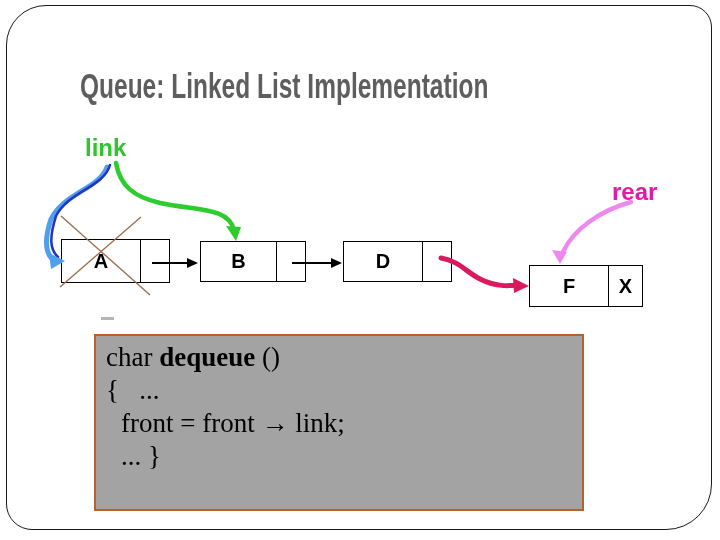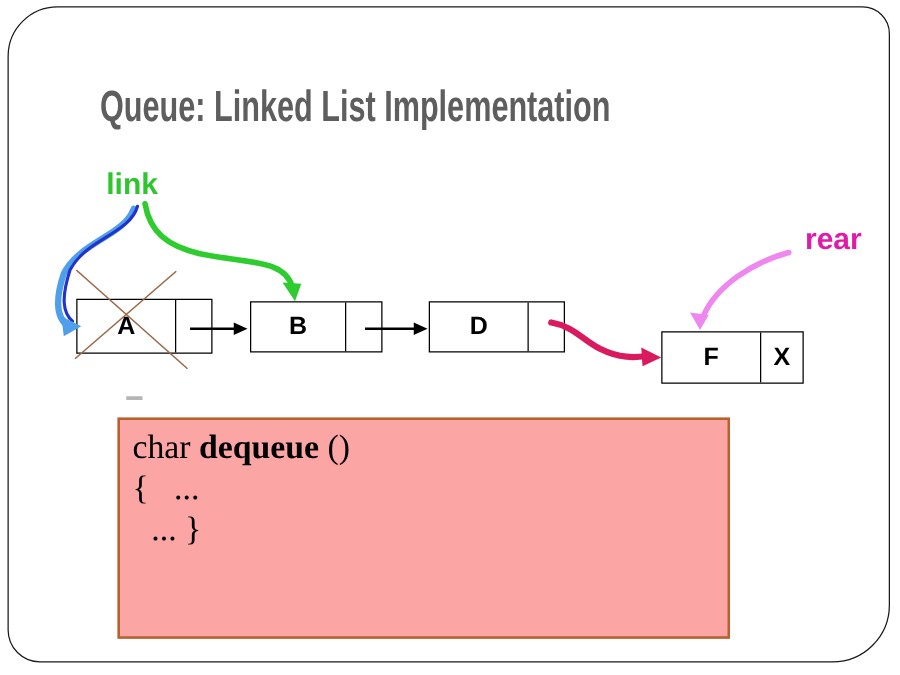--- a/index.html
+++ b/index.html
@@ -14,21 +14,21 @@
     box-sizing:border-box;
   }
   .title{
     position:absolute;left:80px;top:66px;
     font-size:35px;font-weight:bold;color:#5e5e5e;
     white-space:pre;letter-spacing:0;
     transform:scaleX(0.70);transform-origin:0 0;
   }
   .lbl{position:absolute;font-size:24px;font-weight:bold;white-space:pre;}
   .lbl-front{left:85px;top:134px;color:#2fc52f;}
-  .lbl-rear{left:644px;top:178px;color:#e01ba8;}
+  .lbl-rear{left:612px;top:178px;color:#e01ba8;}
   .node{
     position:absolute;background:#fff;border:1px solid #000;
     box-sizing:border-box;display:flex;
   }
   .node .cell-data{
     flex:1;display:flex;align-items:center;justify-content:center;
     font-size:20px;font-weight:bold;color:#000;
   }
   .node .cell-ptr{
     width:29px;border-left:1px solid #000;box-sizing:border-box;
@@ -44,21 +44,21 @@
     position:absolute;left:0;top:0;width:720px;height:540px;
     pointer-events:none;
   }
   .stray-dash{
     position:absolute;left:101px;top:317px;width:13px;height:3px;
     background:#b5b5b5;
   }
   .code-box{
     position:absolute;left:94px;top:334px;width:490px;height:177px;
     border:2px solid #b5622d;box-sizing:border-box;
-    background:#fca5a5;padding:5px 0 0 10px;
+    background:#a3a3a3;padding:5px 0 0 10px;
     font-family:"Liberation Serif",serif;
     font-size:27px;line-height:33px;color:#000;
   }
   .code-line{white-space:pre;}
   .code-line.ind{padding-left:15px;}
   .code-bold{font-weight:bold;}
   .code-arrow{font-weight:bold;}
 </style>
 </head>
 <body>
@@ -109,14 +109,15 @@
 
   <line x1="61" y1="216" x2="150" y2="295" stroke="#9b6a4a" stroke-width="1.3"></line>
   <line x1="141" y1="217" x2="60" y2="287" stroke="#9b6a4a" stroke-width="1.3"></line>
 </svg>
 
 <div class="stray-dash"></div>
 
 <div class="code-box">
   <div class="code-line"><span>char </span><span class="code-bold">dequeue</span><span> ()</span></div>
   <div class="code-line">{   ...</div>
+  <div class="code-line ind"><span>front = front </span><span class="code-arrow">→</span><span> link;</span></div>
   <div class="code-line ind">... }</div>
 </div>
 
 </body></html>

